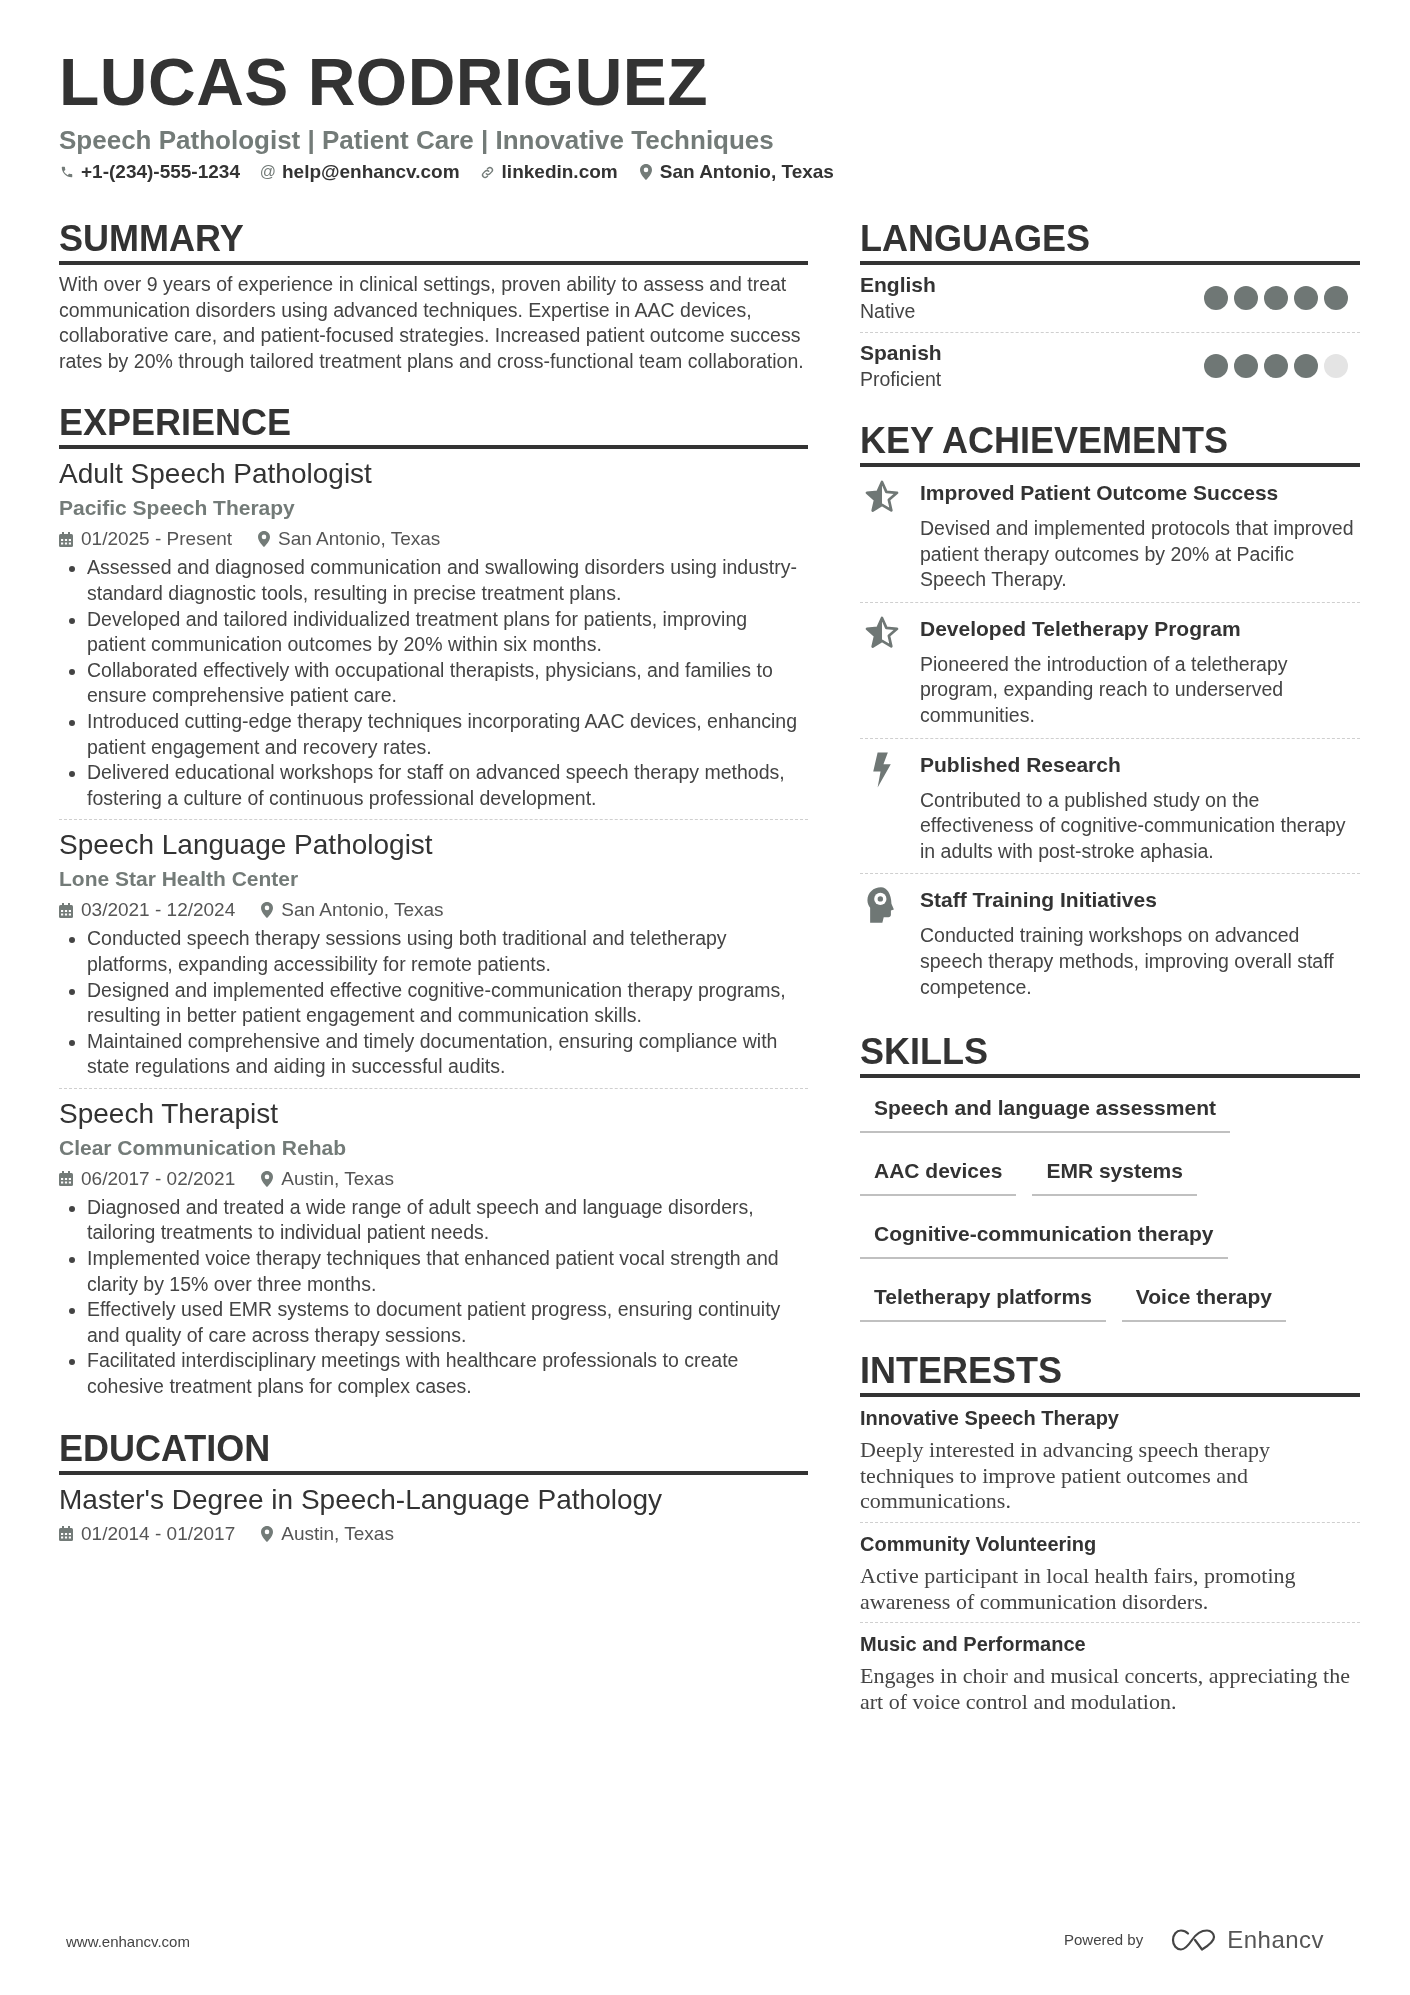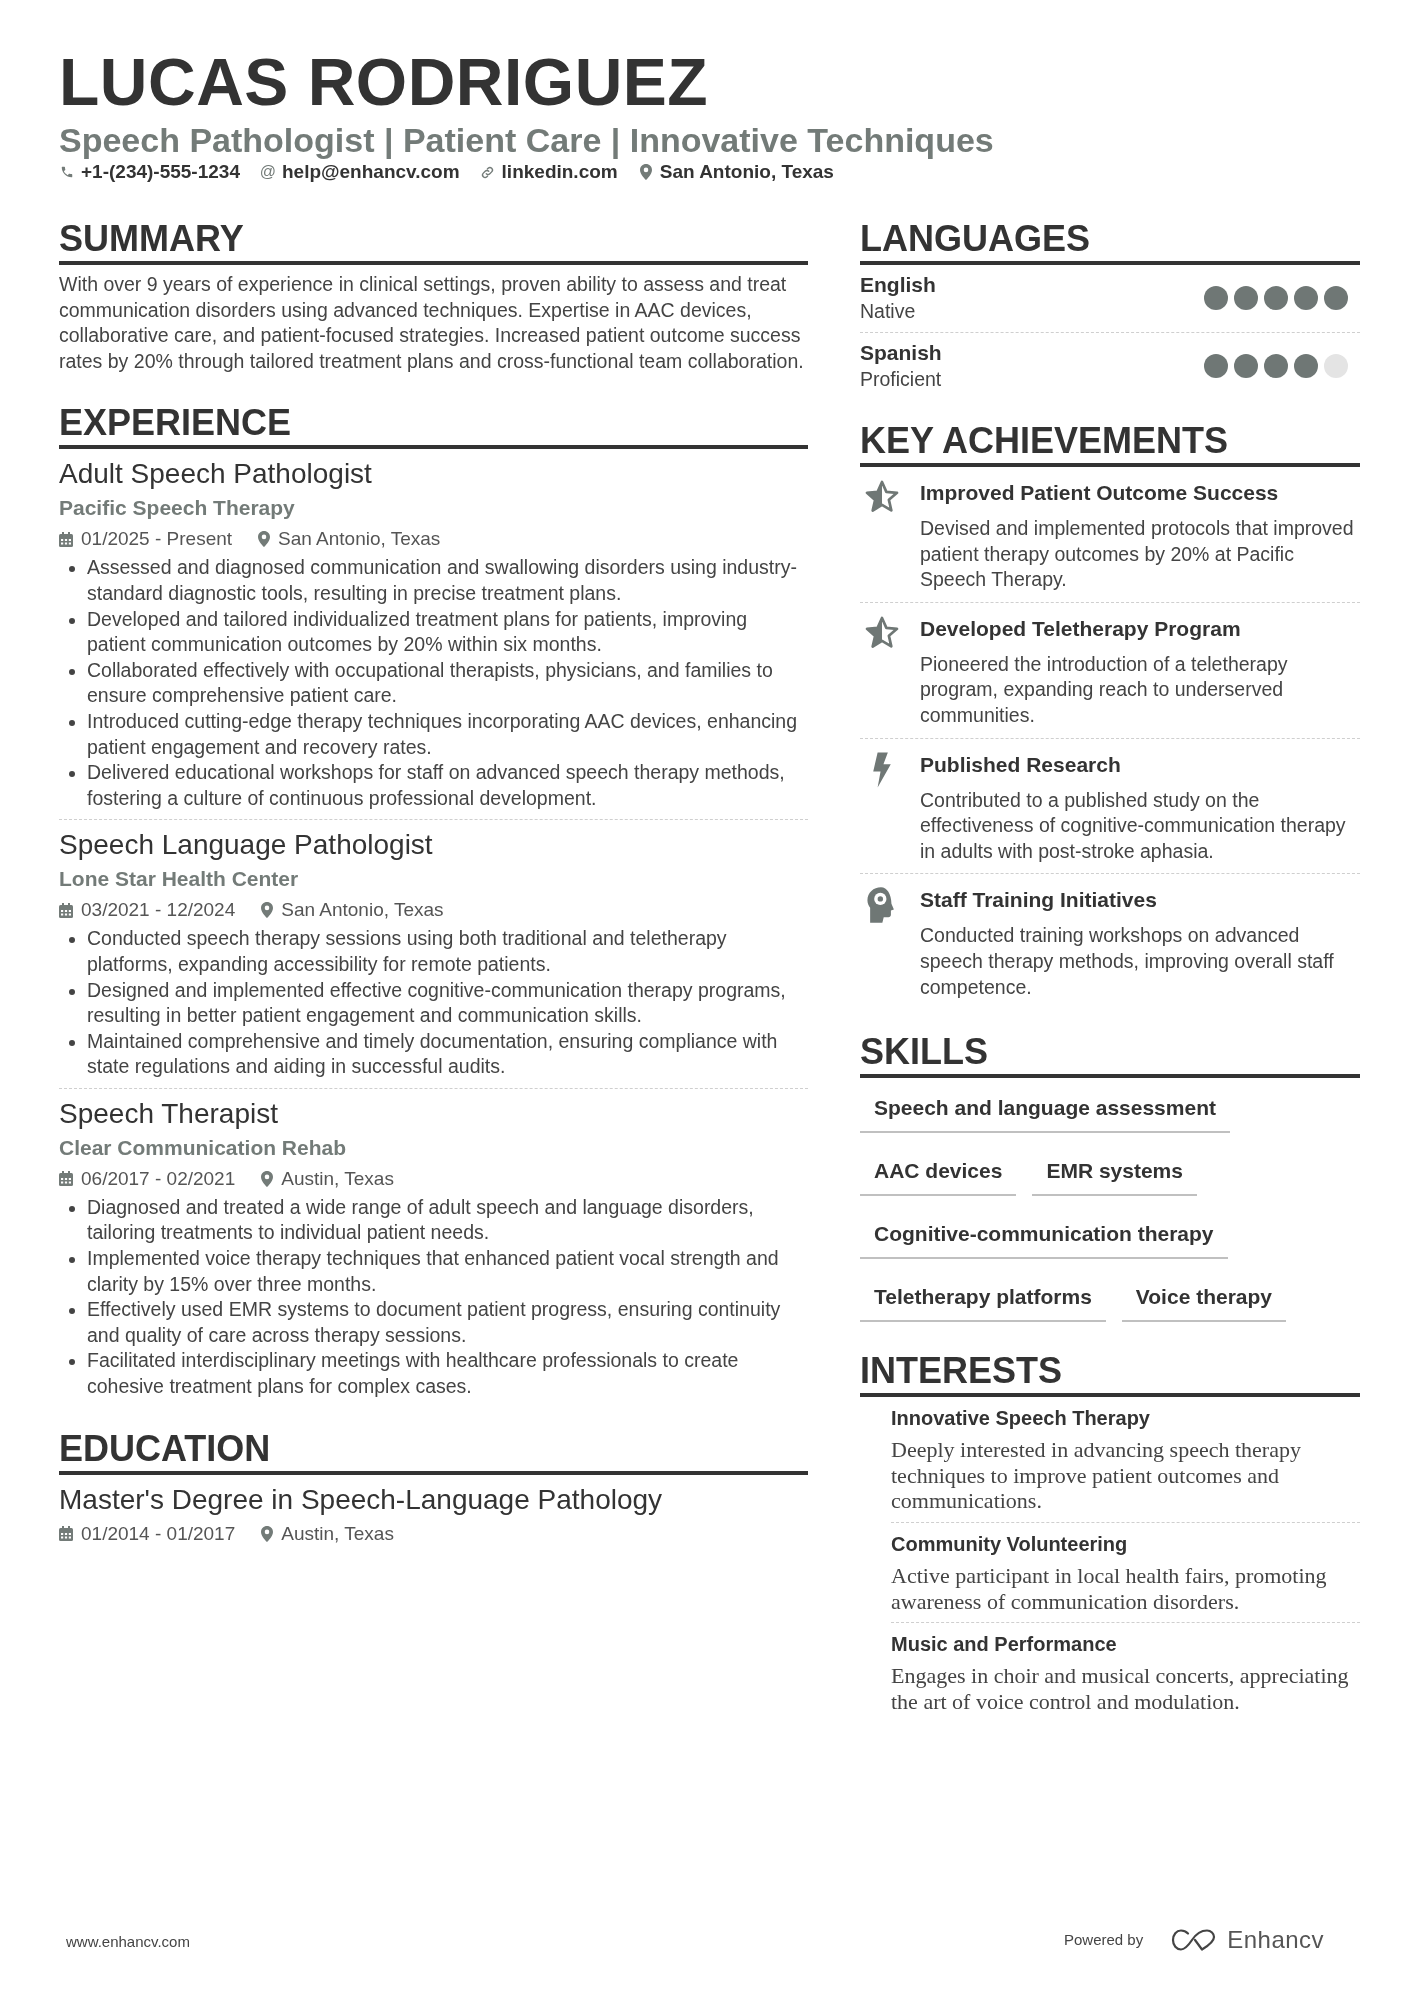--- a/index.html
+++ b/index.html
@@ -1,21 +1,21 @@
 <!DOCTYPE html>
 <html><head>
 <meta charset="utf-8">
 <style>
   * { box-sizing: border-box; margin: 0; padding: 0; }
   html, body { width: 1410px; height: 1995px; background: #ffffff; }
   body { position: relative; font-family: "Liberation Sans", "DejaVu Sans", sans-serif; color: #333333; overflow: hidden; }
 
   .header { position: absolute; left: 59px; top: 44px; width: 1300px; }
   .name { font-size: 66px; font-weight: 700; line-height: 76px; color: #333333; letter-spacing: 0.5px; }
-  .subtitle { font-size: 34px; font-weight: 700; line-height: 40px; color: #737b78; margin-top: 0px; }
+  .subtitle { font-size: 26px; font-weight: 700; line-height: 40px; color: #737b78; margin-top: 0px; }
   .contacts { display: flex; align-items: center; margin-top: 0; font-size: 19px; font-weight: 700; color: #333; line-height: 24px; }
   .contact { display: flex; align-items: center; margin-right: 20px; }
   .contact .ic { width: 16px; height: 18px; margin-right: 6px; display: inline-flex; align-items: center; justify-content: center; color: #737b78; font-weight: 400; font-size: 16px; }
 
   .col-left { position: absolute; left: 59px; top: 218px; width: 749px; }
   .col-right { position: absolute; left: 860px; top: 218px; width: 500px; }
 
   .sec-title { font-size: 36px; font-weight: 700; line-height: 42px; color: #333; text-transform: uppercase; padding-bottom: 1px; border-bottom: 4px solid #333333; }
   .section { margin-bottom: 24px; }
 
@@ -42,21 +42,21 @@
 
   .ach { display: flex; padding: 12px 0 9px 0; border-bottom: 1.5px dashed #cfcfcf; }
   .ach:last-child { border-bottom: none; }
   .ach-icon { width: 60px; flex: none; padding-left: 4px; padding-top: 0px; }
   .ach-title { font-size: 21px; font-weight: 700; color: #333; line-height: 28px; }
   .ach-desc { font-size: 19.5px; color: #444; line-height: 25.6px; margin-top: 9px; }
 
   .skills { display: flex; flex-wrap: wrap; margin-top: 6px; }
   .skill { font-size: 21px; font-weight: 700; color: #333; line-height: 28px; padding: 10px 14px 9px 14px; border-bottom: 2px solid #c0c0c0; margin-right: 16px; margin-bottom: 14px; }
 
-  .interest { padding: 8px 0 8px 0; border-bottom: 1.5px dashed #cfcfcf; margin-left: 31px; }
+  .interest { padding: 8px 0 8px 0; border-bottom: 1.5px dashed #cfcfcf; }
   .interest:last-child { border-bottom: none; }
   .int-title { font-size: 20px; font-weight: 700; color: #333; line-height: 26px; }
   .int-desc { font-size: 22px; color: #444; line-height: 25.6px; margin-top: 6px; font-family: Liberation Serif, serif; }
 
   .footer-left { position: absolute; left: 66px; top: 1930px; font-size: 15px; color: #444; line-height: 24px; }
   .footer-right { position: absolute; left: 1064px; top: 1928px; display: flex; align-items: center; font-size: 15px; color: #444; line-height: 24px; }
   .footer-right .brand { font-size: 24px; color: #555; margin-left: 10px; letter-spacing: 0.5px; }
 </style>
 </head>
 <body>

